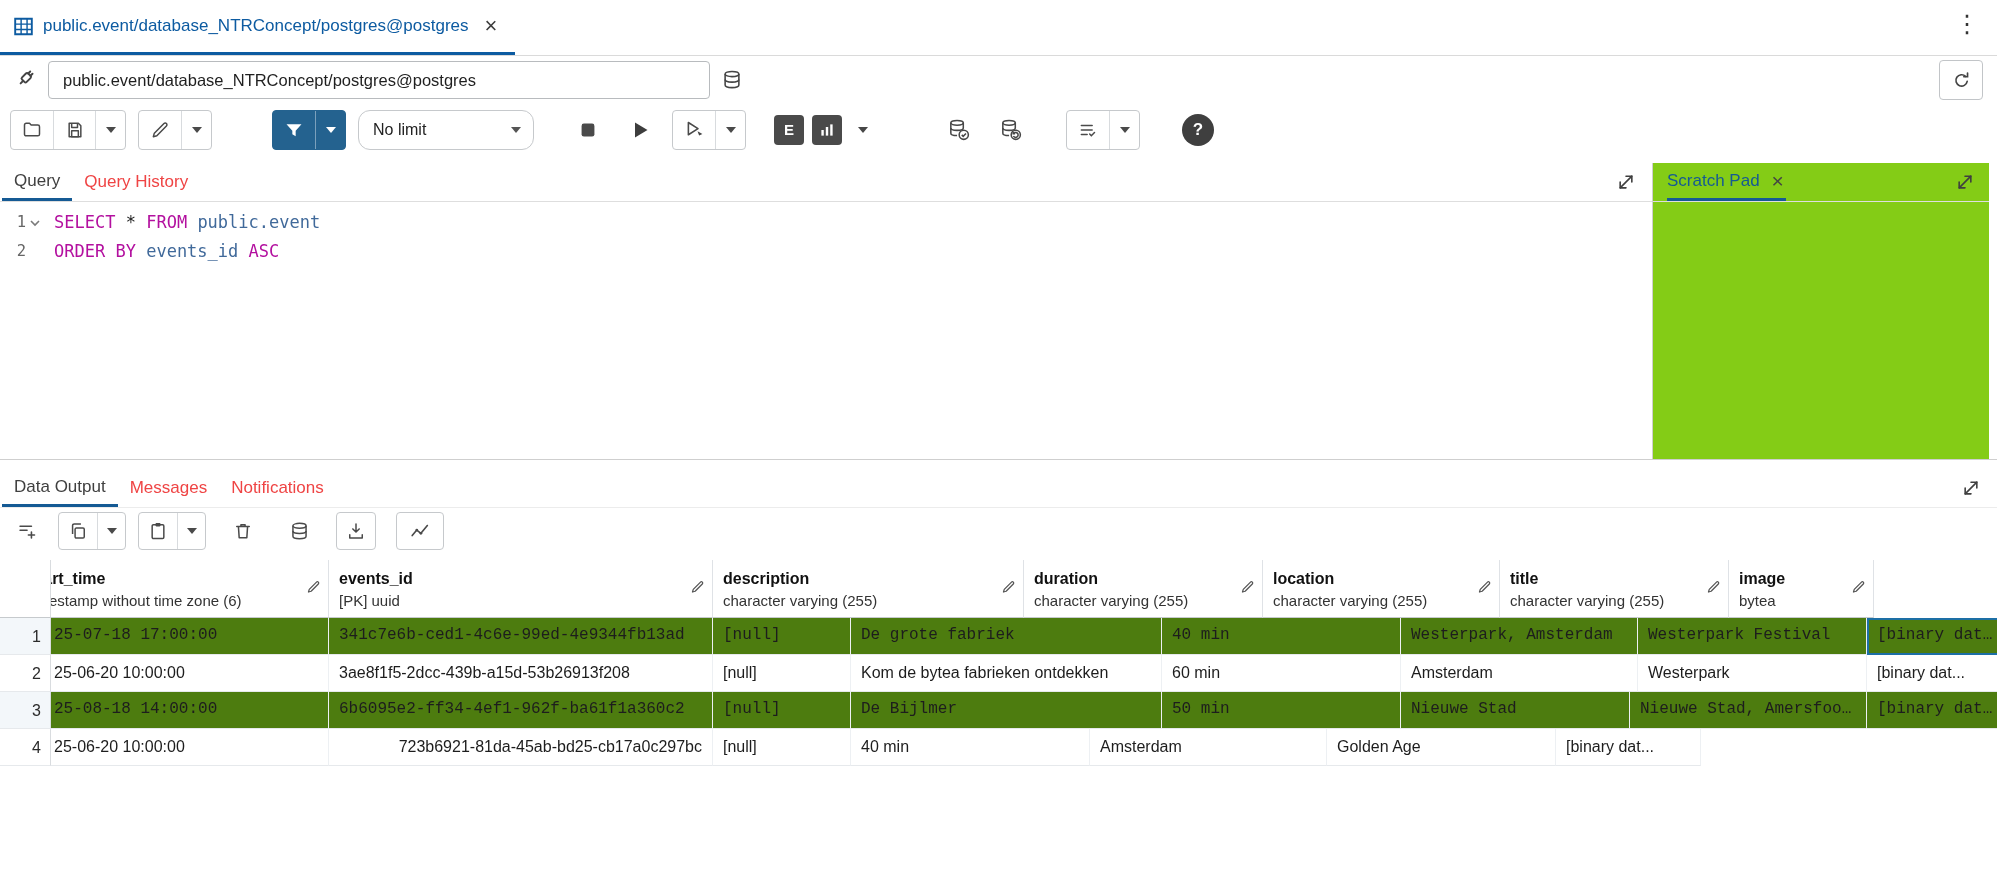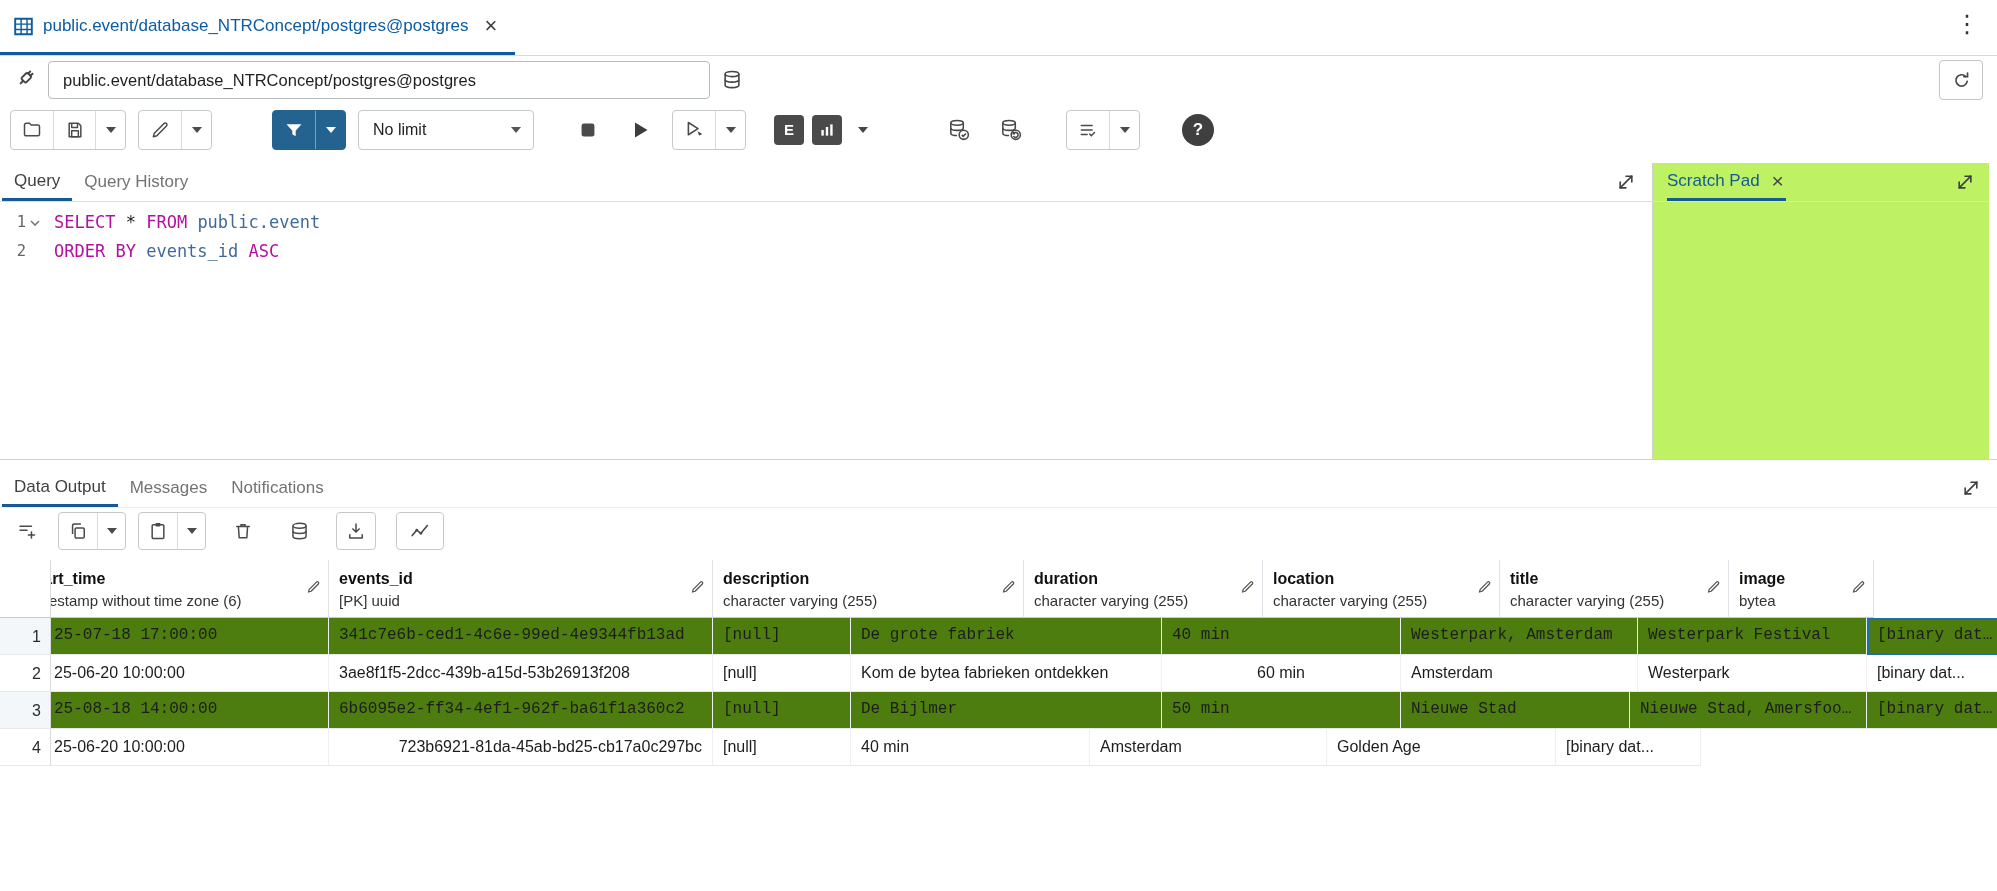--- a/index.html
+++ b/index.html
@@ -26,51 +26,51 @@
 
   
   .toolbar { position:absolute; top:104px; left:0; width:100%; height:51px; display:flex; align-items:center; gap:12px; padding-left:10px; background:#fff; }
   .tgroup { display:flex; height:40px; border:1px solid #c6c9cc; border-radius:4px; overflow:hidden; background:#fff; }
   .tseg { min-width:42px; display:flex; align-items:center; justify-content:center; color:#4a4a4a; padding:0 6px; }
   .tseg + .tseg { border-left:1px solid #d8dbde; }
   .tseg.narrow { min-width:30px; }
   .tgroup.filter { background:#24628f; border:1px solid #24628f; }
   .tgroup.filter .tseg { color:#fff; }
   .tgroup.filter .tseg + .tseg { border-left:1px solid rgba(255,255,255,.4); }
-  .limit { width:176px; height:40px; border:1px solid #c6c9cc; border-radius:4px; display:flex; align-items:center; justify-content:space-between; padding:0 12px 0 14px; font-size:16px; color:#222; }
+  .limit { width:176px; height:40px; border:1px solid #c6c9cc; border-radius:12px; display:flex; align-items:center; justify-content:space-between; padding:0 12px 0 14px; font-size:16px; color:#222; }
   .plainbtn { width:40px; height:40px; display:flex; align-items:center; justify-content:center; color:#474747; }
   .darksq { width:30px; height:30px; border-radius:4px; background:#4a4a4a; color:#fff; display:flex; align-items:center; justify-content:center; font-weight:bold; font-size:15px; }
   .helpbtn { width:32px; height:32px; border-radius:50%; background:#3f3f3f; color:#fff; display:flex; align-items:center; justify-content:center; font-weight:bold; font-size:17px; }
   .caret { width:0; height:0; border-left:5px solid transparent; border-right:5px solid transparent; border-top:6px solid currentColor; }
   .darkpair { display:flex; align-items:center; gap:8px; }
 
   
   .subtabs { position:absolute; top:163px; left:0; width:1652px; height:39px; border-bottom:1px solid #dedede; display:flex; background:#fff; }
-  .subtab { display:flex; align-items:center; padding:0 12px; font-size:17px; color:#737373; cursor:pointer; }
+  .subtab { display:flex; align-items:center; padding:0 12px; font-size:17px; color:#ef4444; cursor:pointer; }
   .subtab.active { color:#404040; border-bottom:3px solid #155a94; }
   .expand { position:absolute; color:#3f3f3f; cursor:pointer; }
 
   
   .editor { position:absolute; top:202px; left:0; width:1652px; height:257px; padding-top:6px; background:#fff; }
   .cm-line { display:flex; height:29px; line-height:29px; font-family:"DejaVu Sans Mono", monospace; font-size:17px; }
   .gut { width:48px; display:flex; align-items:center; justify-content:flex-end; gap:3px; padding-right:4px; }
   .lnum { color:#666; font-size:15.5px; }
   .fold { width:15px; display:inline-flex; align-items:center; }
   .code { padding-left:6px; white-space:pre; }
   .tk-kw { color:#b3109f; }
   .tk-id { color:#40699a; }
   .tk-op { color:#222; }
   .tk-pl { color:#222; }
 
   
   .vsplit { position:absolute; top:163px; left:1652px; width:1px; height:296px; background:#cfcfcf; }
   .hsplit { position:absolute; top:459px; left:0; width:100%; height:1px; background:#cfcfcf; }
 
   
-  .scratch { position:absolute; top:163px; left:1653px; right:8px; height:296px; background:#bef264; }
+  .scratch { position:absolute; top:163px; left:1653px; right:8px; height:296px; background:#84cc16; }
   .scratch-head { height:39px; border-bottom:1px solid #dedede; display:flex; align-items:center; padding-left:14px; position:relative; }
   .scratch-tab { display:flex; align-items:center; height:100%; border-bottom:3px solid #155a94; color:#155a94; font-size:17px; padding-right:2px; }
   .scratch-close { color:#444; font-size:21px; line-height:1; margin-left:12px; cursor:pointer; }
 
   
   .outtabs { position:absolute; top:469px; left:0; width:100%; height:39px; border-bottom:1px solid #ececec; display:flex; background:#fff; }
 
   
   .outbar { position:absolute; top:509px; left:0; height:44px; display:flex; align-items:center; gap:12px; padding-left:8px; }
   .obtn { height:38px; min-width:38px; display:flex; align-items:center; justify-content:center; color:#4a4a4a; }
@@ -462,21 +462,21 @@
               <div class="gcell" style="width: 239px;">40 min</div>
               <div class="gcell" style="width: 237px;">Westerpark, Amsterdam</div>
               <div class="gcell" style="width: 229px;">Westerpark Festival</div>
               <div class="gcell sel" style="width: 145px;">[binary dat...</div>
             </div>
             <div class="grow">
               <div class="gcell" style="width: 310px; padding-left: 35px;">25-06-20 10:00:00</div>
               <div class="gcell" style="width: 384px;">3ae8f1f5-2dcc-439b-a15d-53b26913f208</div>
               <div class="gcell" style="width: 138px;">[null]</div>
               <div class="gcell" style="width: 311px;">Kom de bytea fabrieken ontdekken</div>
-              <div class="gcell" style="width: 239px; text-align: center;">60 min</div>
+              <div class="gcell" style="width: 239px;">60 min</div>
               <div class="gcell" style="width: 237px;">Amsterdam</div>
               <div class="gcell" style="width: 229px;">Westerpark</div>
               <div class="gcell" style="width: 145px;">[binary dat...</div>
             </div>
             <div class="grow stripe">
               <div class="gcell" style="width: 310px; padding-left: 35px;">25-08-18 14:00:00</div>
               <div class="gcell" style="width: 384px;">6b6095e2-ff34-4ef1-962f-ba61f1a360c2</div>
               <div class="gcell" style="width: 138px;">[null]</div>
               <div class="gcell" style="width: 311px;">De Bijlmer</div>
               <div class="gcell" style="width: 239px;">50 min</div>

